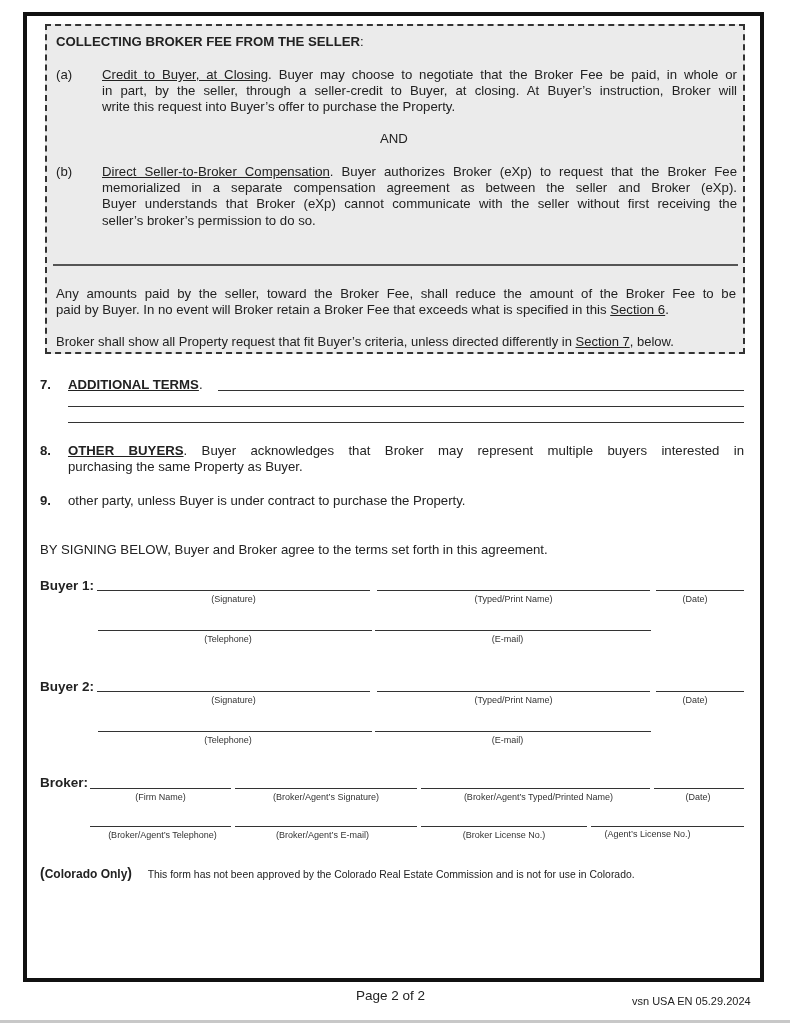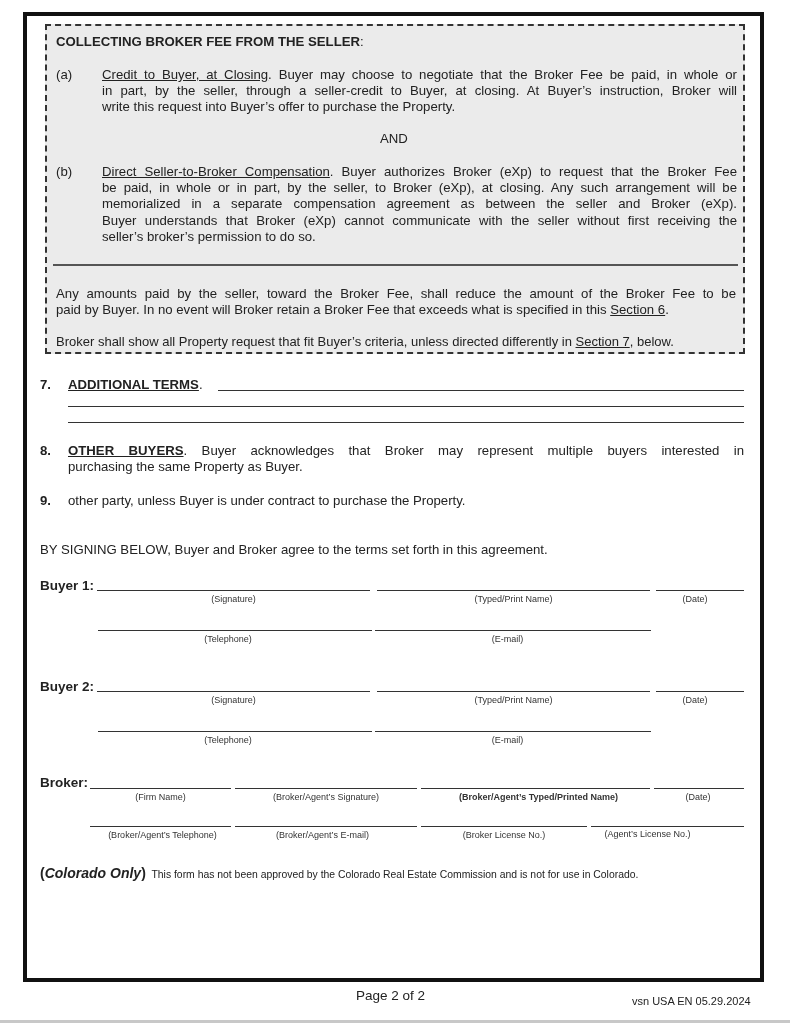--- a/index.html
+++ b/index.html
@@ -36,21 +36,20 @@
   <span class="l"><span class="u">Credit to Buyer, at Closing</span><span>.  Buyer may choose to negotiate that the Broker Fee be paid, in whole or</span></span>
   <span class="l">in part, by the seller, through a seller-credit to Buyer, at closing.  At Buyer’s instruction, Broker will</span>
   <span class="last">write this request into Buyer’s offer to purchase the Property.</span>
 </div>
 
 <div class="t" style="left:380px; top:131px;">AND</div>
 
 <div class="t" style="left:56px; top:164px;">(b)</div>
 <div class="j" style="left:102px; top:164px; width:635px;">
   <span class="l"><span class="u">Direct Seller-to-Broker Compensation</span><span>.  Buyer authorizes Broker (eXp) to request that the Broker Fee</span></span>
-  <span class="l">be paid, in whole or in part, by the seller, to Broker (eXp), at closing.  Any such arrangement will be</span>
   <span class="l">memorialized in a separate compensation agreement as between the seller and Broker (eXp).</span>
   <span class="l">Buyer understands that Broker (eXp) cannot communicate with the seller without first receiving the</span>
   <span class="last">seller’s broker’s permission to do so.</span>
 </div>
 
 <div class="hl" style="left:53px; top:264px; width:685px; border-top:2px solid #555;"></div>
 
 <div class="j" style="left:56px; top:286px; width:680px;">
   <span class="l">Any amounts paid by the seller, toward the Broker Fee, shall reduce the amount of the Broker Fee to be</span>
   <span class="last"><span>paid by Buyer.  In no event will Broker retain a Broker Fee that exceeds what is specified in this </span><span class="u">Section 6</span><span>.</span></span>
@@ -104,34 +103,34 @@
 <div class="small" style="left:98px; top:735px; width:260px;">(Telephone)</div>
 <div class="hl" style="left:375px; top:731px; width:276px;"></div>
 <div class="small" style="left:375px; top:735px; width:265px;">(E-mail)</div>
 
 <div class="sig-label" style="left:40px; top:775px;">Broker:</div>
 <div class="hl" style="left:90px; top:788px; width:141px;"></div>
 <div class="small" style="left:90px; top:792px; width:141px;">(Firm Name)</div>
 <div class="hl" style="left:235px; top:788px; width:182px;"></div>
 <div class="small" style="left:235px; top:792px; width:182px;">(Broker/Agent’s Signature)</div>
 <div class="hl" style="left:421px; top:788px; width:229px;"></div>
-<div class="small" style="left:421px; top:792px; width:235px;font-weight:bold;">(Broker/Agent’s Typed/Printed Name)</div>
+<div class="small" style="left:421px; top:792px; width:235px;">(Broker/Agent’s Typed/Printed Name)</div>
 <div class="hl" style="left:654px; top:788px; width:90px;"></div>
 <div class="small" style="left:658px; top:792px; width:80px;">(Date)</div>
 
 <div class="hl" style="left:90px; top:826px; width:141px;"></div>
 <div class="small" style="left:90px; top:830px; width:145px;">(Broker/Agent’s Telephone)</div>
 <div class="hl" style="left:235px; top:826px; width:182px;"></div>
 <div class="small" style="left:235px; top:830px; width:175px;">(Broker/Agent’s E-mail)</div>
 <div class="hl" style="left:421px; top:826px; width:166px;"></div>
 <div class="small" style="left:421px; top:830px; width:166px;">(Broker License No.)</div>
 <div class="hl" style="left:591px; top:826px; width:153px;"></div>
 <div class="small" style="left:575px; top:829px; width:145px;">(Agent’s License No.)</div>
 
 <div class="t" style="left:40px; top:865px;">
-  <span style="font-size:14px; font-weight:bold;">(</span><span style="font-size:14px; font-weight:bold; font-style:italic;">Colorado Only</span><span style="font-size:14px; font-weight:bold;">)</span>
-  <span style="font-size:10.4px; margin-left:2px;">This form has not been approved by the Colorado Real Estate Commission and is not for use in Colorado.</span>
+  <span style="font-size:14px; font-weight:bold;">(</span><span style="font-size:12px; font-weight:bold; ">Colorado Only</span><span style="font-size:14px; font-weight:bold;">)</span>
+  <span style="font-size:10.4px; margin-left:12px;">This form has not been approved by the Colorado Real Estate Commission and is not for use in Colorado.</span>
 </div>
 
 <div class="t" style="left:356px; top:988px; font-size:13.5px;">Page 2 of 2</div>
 <div class="t" style="left:632px; top:993px; font-size:11px;">vsn USA EN 05.29.2024</div>
 
 <div class="bottom-bar"></div>
 
 </body></html>

